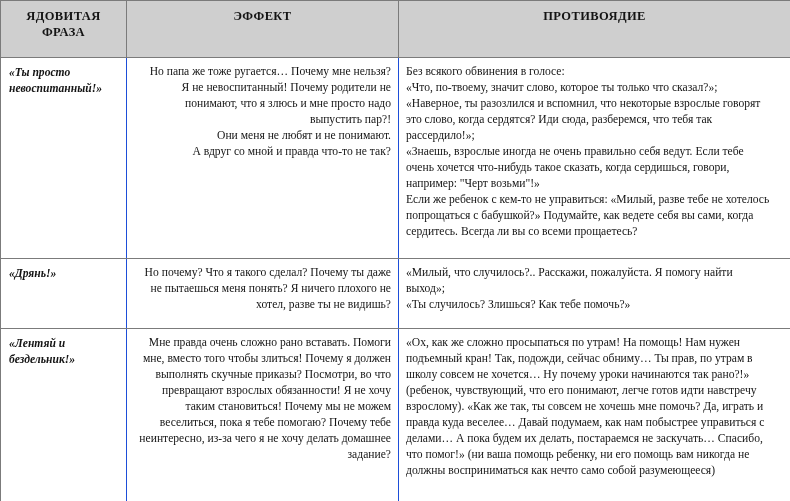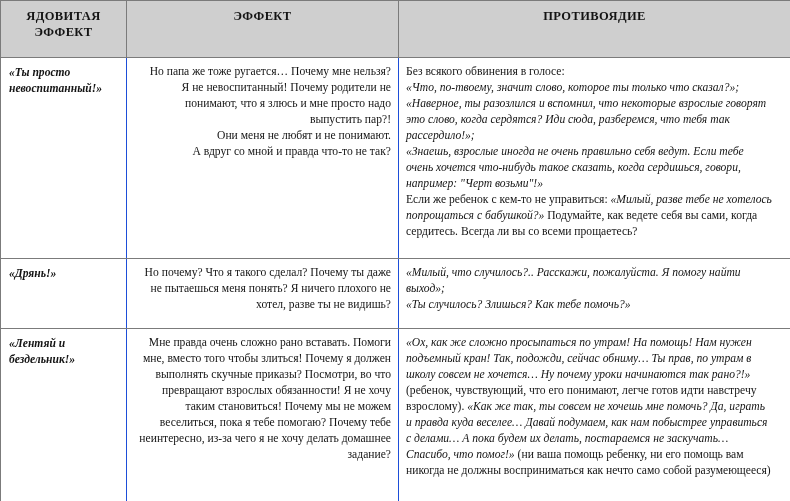--- a/index.html
+++ b/index.html
@@ -71,40 +71,40 @@
     text-align: right;
   }
   tbody td.cell-antidote {
     font-style: normal;
     padding-right: 18px;
     margin-left: 36px;
   }
   tbody tr.row-1 td { height: 201px; }
   tbody tr.row-2 td { height: 70px; }
   tbody tr.row-3 td { height: 188px; }
-  .it { font-style: italic; }
+  .it { }
   .rm { font-style: normal; }
   p.para {
     margin: 0;
     padding: 0;
   }
 </style>
 </head>
 <body>
 
 <div class="sheet">
   <table class="antidote-table">
     <colgroup>
       <col class="col-phrase">
       <col class="col-effect">
       <col class="col-antidote">
     </colgroup>
     <thead>
       <tr>
-        <th class="first-head">ЯДОВИТАЯ ЭФФЕКТ</th>
+        <th class="first-head">ЯДОВИТАЯ ФРАЗА</th>
         <th>ЭФФЕКТ</th>
         <th class="last-head">ПРОТИВОЯДИЕ</th>
       </tr>
     </thead>
     <tbody>
       <tr class="row-1">
         <td class="cell-phrase">«Ты просто невоспитанный!»</td>
         <td class="cell-effect">
             <p class="para">Но папа же тоже ругается… Почему мне нельзя?</p>
             <p class="para">Я не невоспитанный! Почему родители не понимают, что я злюсь и мне просто надо выпустить пар?!</p>

